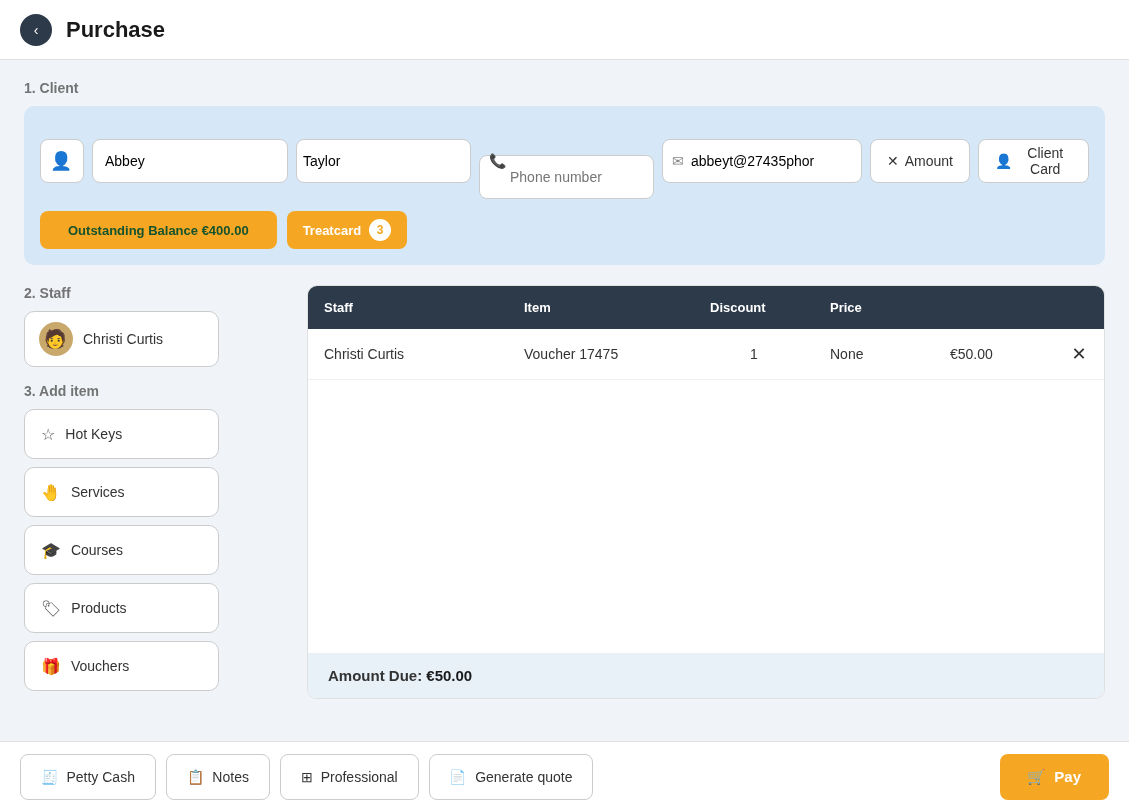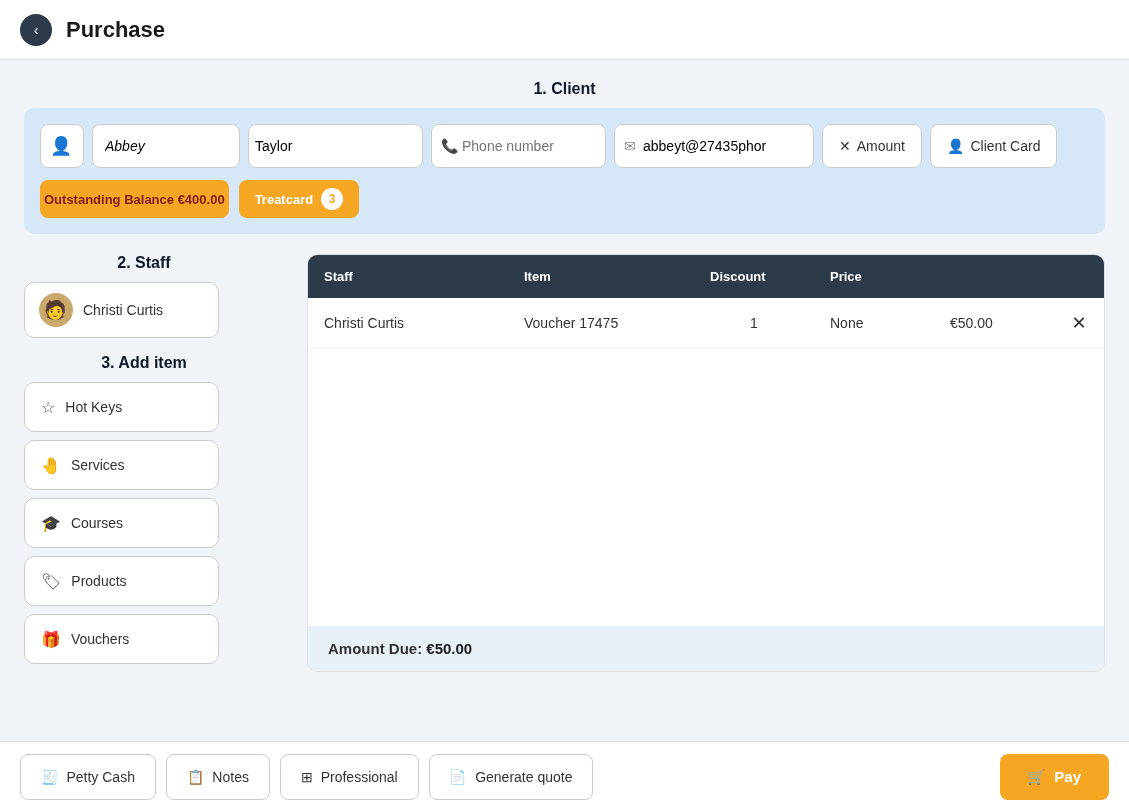--- a/index.html
+++ b/index.html
@@ -42,25 +42,24 @@
 
     
     .main {
       padding: 20px 24px;
       height: calc(811px - 60px - 70px);
       overflow: hidden;
     }
 
     
     .section-label {
-      font-size: 16px;
-      font-weight: 600;
-      color: #0f172a;
+      font-size: 14px;
+      font-weight: 600;
+      color: #737373;
       margin-bottom: 10px;
-      text-align: center;
     }
 
     
     .client-section {
       background: #d6e8f7;
       border-radius: 10px;
       padding: 16px;
       margin-bottom: 20px;
     }
     .client-inputs {
@@ -85,23 +84,23 @@
     }
     .client-input {
       height: 44px;
       border: 1px solid #ccc;
       border-radius: 8px;
       padding: 0 12px;
       font-size: 14px;
       background: white;
       outline: none;
     }
-    .client-input.name { width: 148px; font-style: italic; }
+    .client-input.name { width: 196px; }
     .client-input.surname { width: 175px; padding-left: 6px; }
-    .client-input.phone { width: 175px; color: #999; }
+    .client-input.phone { width: 175px; color: #999; margin-top: 33px; }
     .client-input.email { width: 200px; }
     .input-with-icon {
       position: relative;
       display: flex;
       align-items: center;
     }
     .input-with-icon .icon-prefix {
       position: absolute;
       left: 10px;
       color: #888;
@@ -135,24 +134,24 @@
       gap: 6px;
       font-size: 14px;
       color: #333;
     }
     .client-badges {
       display: flex;
       gap: 10px;
     }
     .badge-orange {
       background: #f5a623;
-      color: #7f1d1d;
+      color: #14532d;
       border: none;
       border-radius: 8px;
-      padding: 8px 4px;
+      padding: 8px 28px;
       font-size: 13px;
       font-weight: 600;
       cursor: pointer;
     }
     .badge-treatcard {
       background: #f5a623;
       color: white;
       border: none;
       border-radius: 8px;
       padding: 8px 16px;

